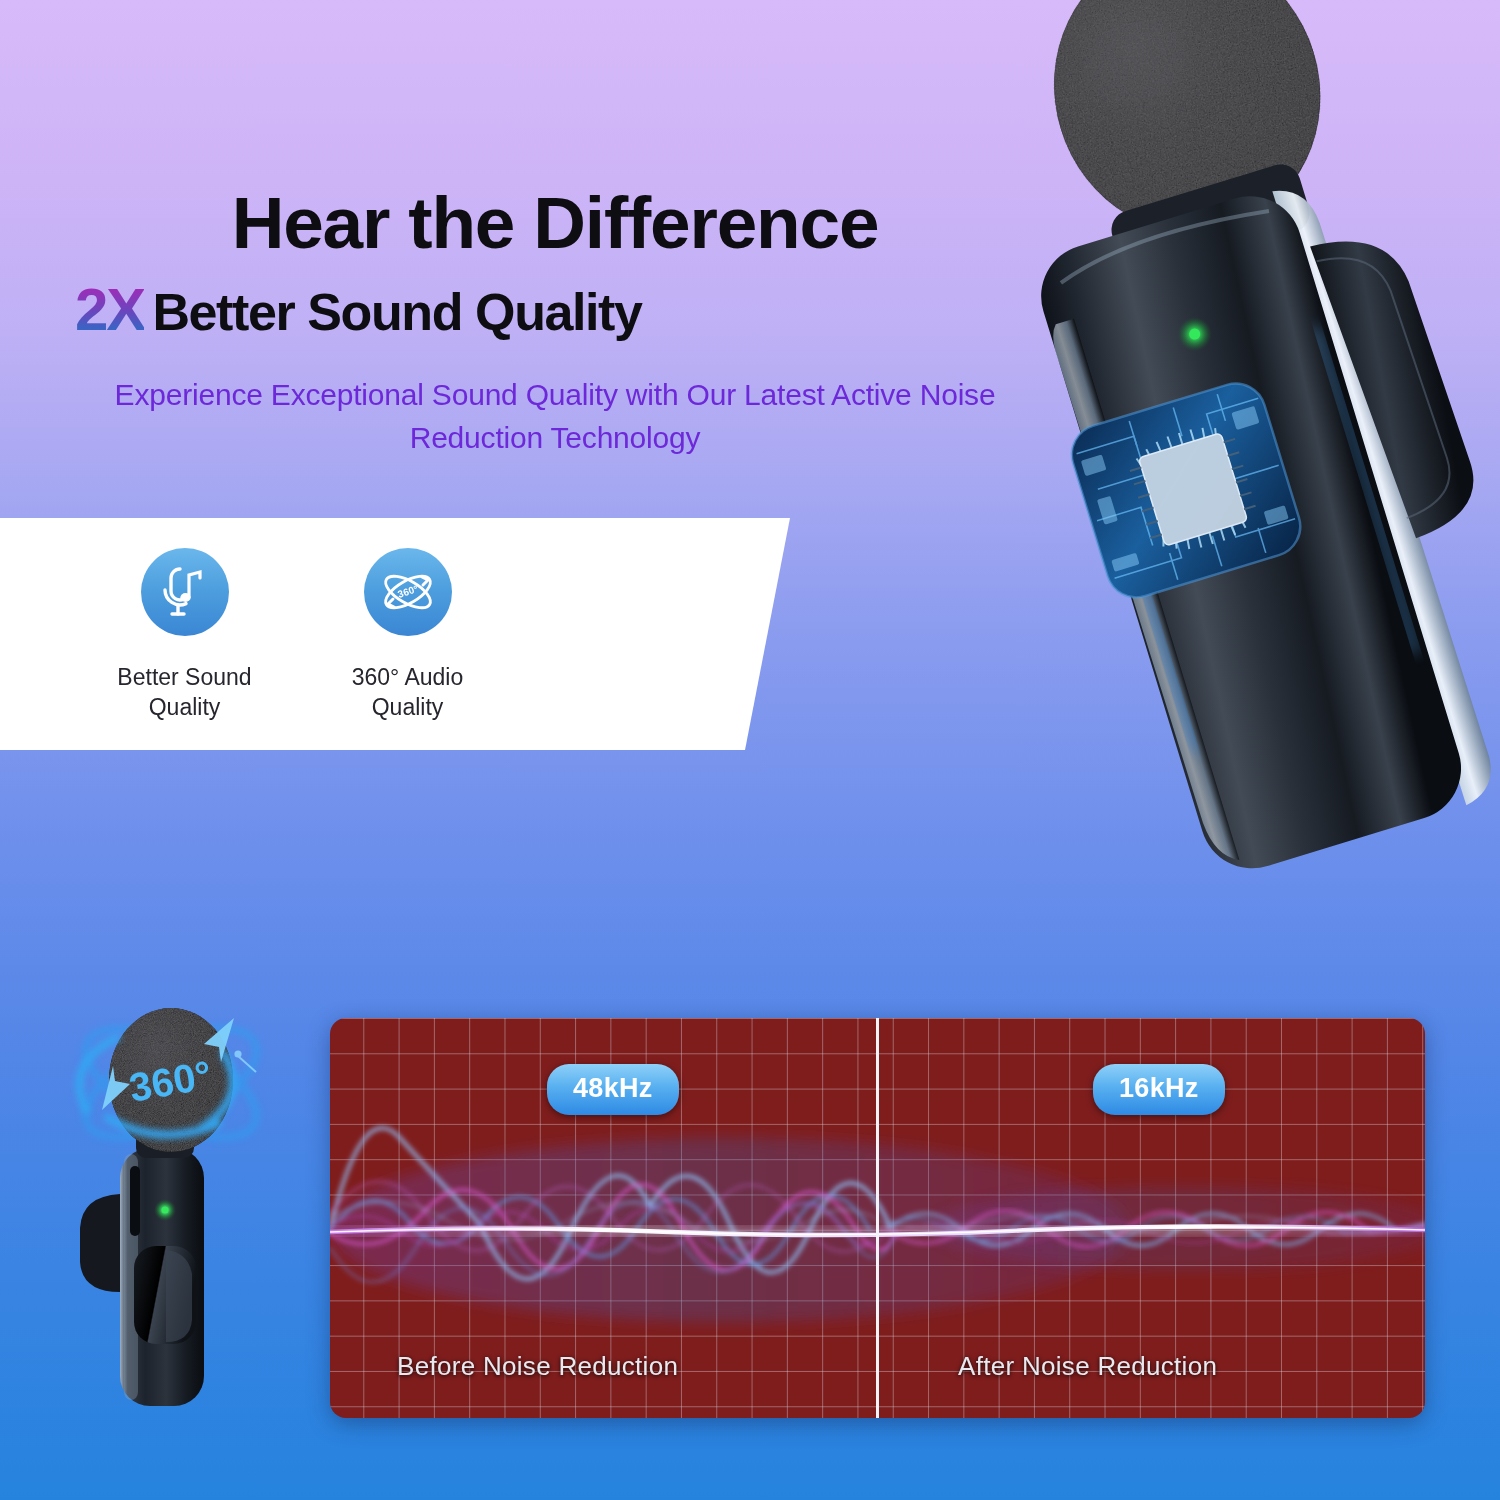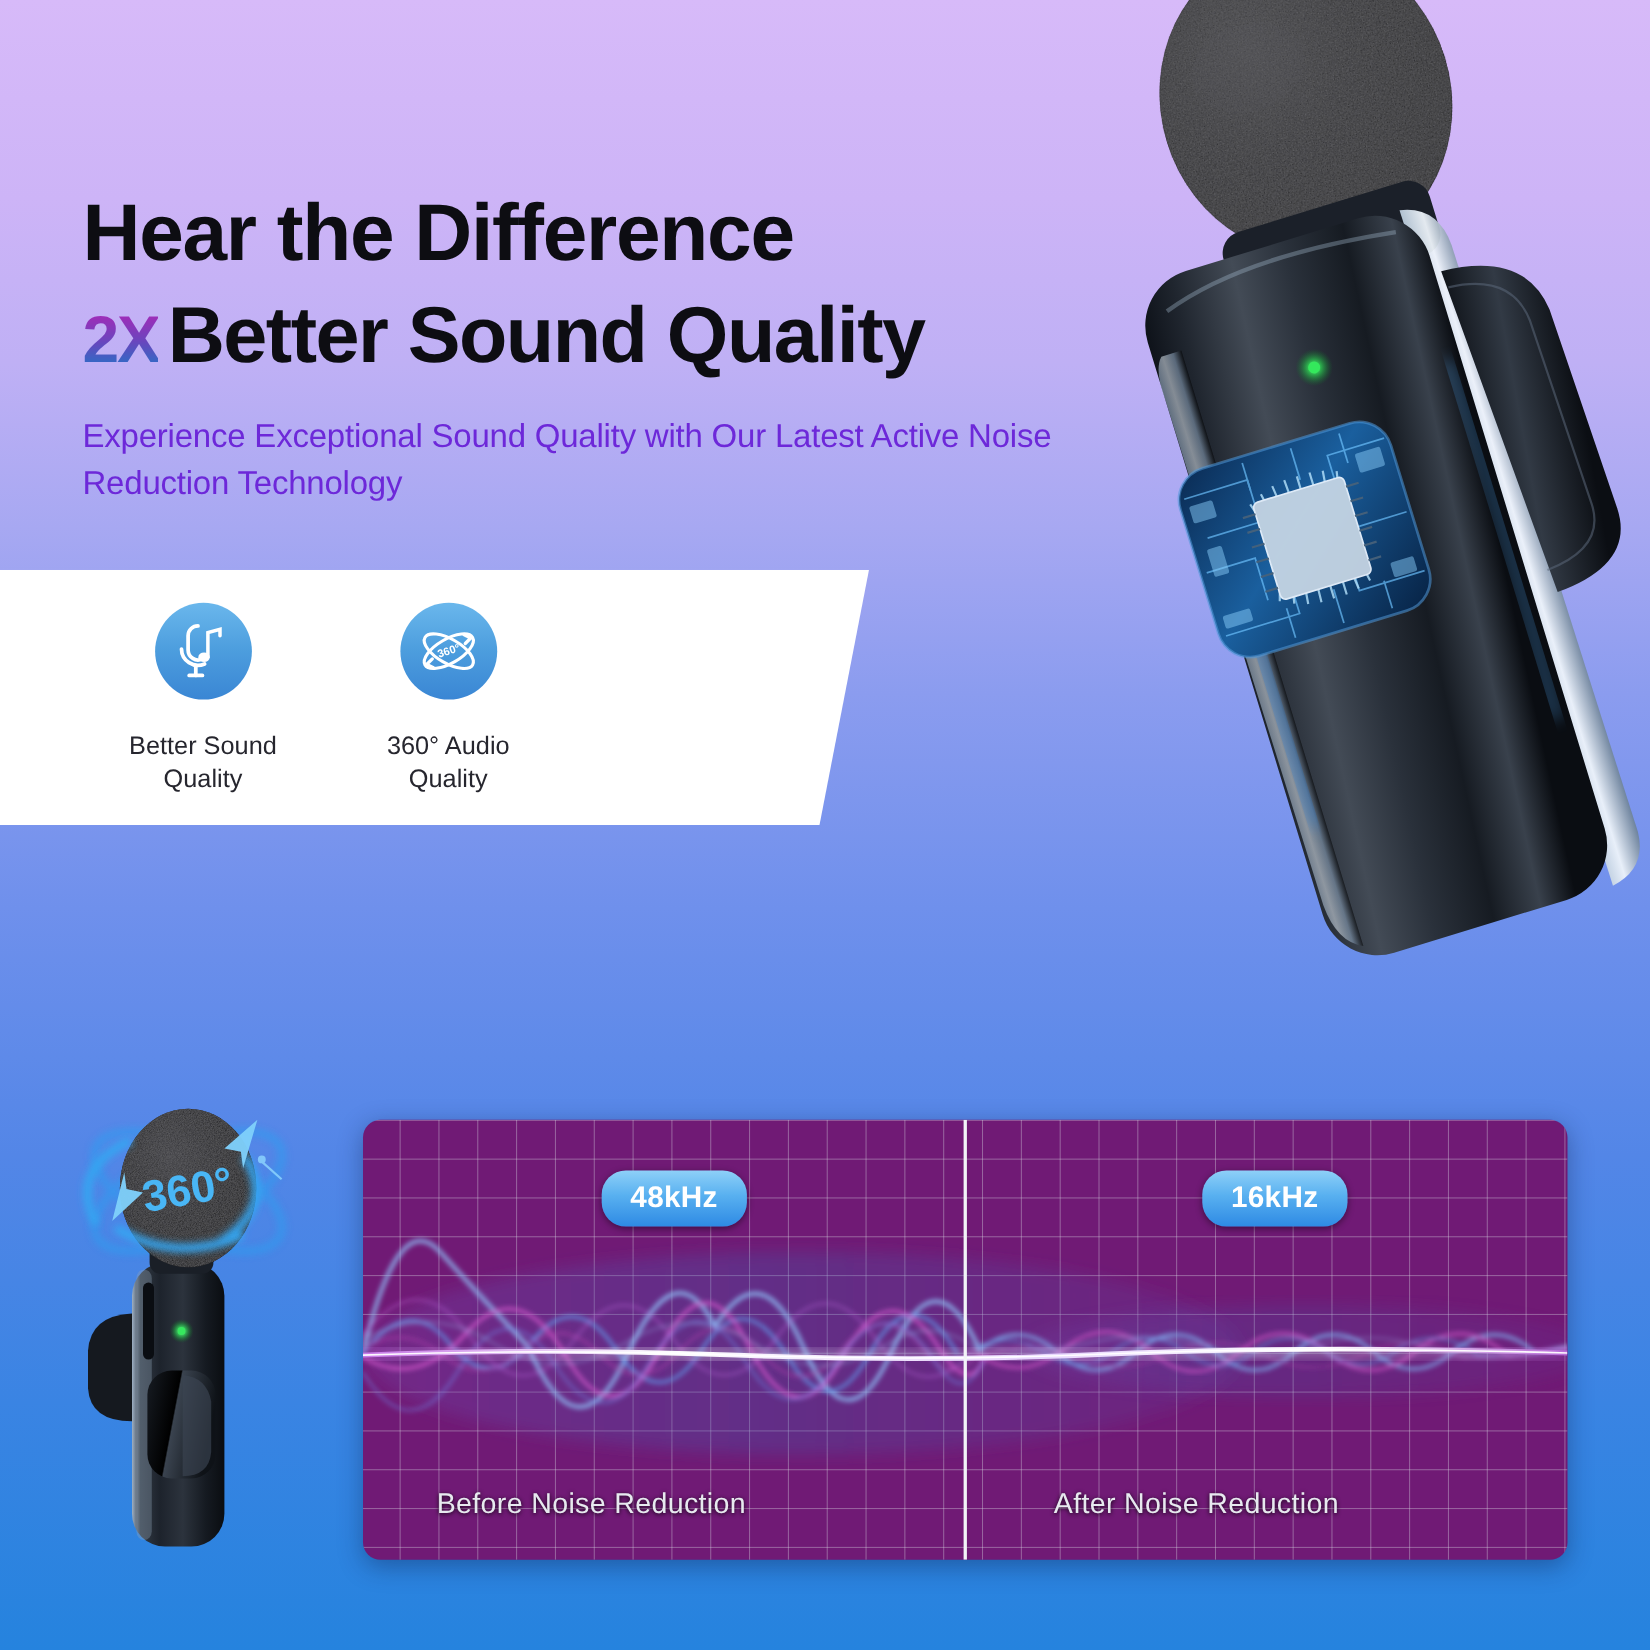--- a/index.html
+++ b/index.html
@@ -14,35 +14,35 @@
       #bfb0f5 22%,
       #a7a8f2 32%,
       #8b9cef 42%,
       #6f90ec 55%,
       #5386e7 70%,
       #3a84e3 85%,
       #2583de 100%);
   }
 
   
-  #hero { position:absolute; left:75px; top:175px; width:960px; z-index:6; }
+  #hero { position:absolute; left:75px; top:186px; width:960px; z-index:6;text-align:center; }
   #headline1 {
     font-size:73px; font-weight:bold; color:#0d0d12;
     letter-spacing:-1.2px; line-height:1.0; white-space:nowrap;
   }
   #headline2row {
     display:flex; align-items:baseline; margin-top:16px; white-space:nowrap;
   }
   #multiplier {
     font-size:60px; font-weight:bold; letter-spacing:-2px;
     background:linear-gradient(180deg,#b72bb8 0%,#9a2fb9 22%,#6b45bd 52%,#3a64c4 78%,#2b6fc0 100%);
     -webkit-background-clip:text; background-clip:text; color:transparent;
   }
   #headline2 {
-    font-size:72px; font-weight:bold; color:#0d0d12;
+    font-size:52px; font-weight:bold; color:#0d0d12;
     letter-spacing:-1.4px; margin-left:8px;
   }
   #subhead {
     margin-top:30px; font-size:30px; line-height:1.42;
     color:#6d28d9; font-weight:300; letter-spacing:-0.2px;
   }
 
   
   #feature-banner {
     position:absolute; left:0; top:518px; width:800px; height:232px;
@@ -65,21 +65,21 @@
   
   .wv { display:flex; align-items:center; gap:4.5px; height:48px; }
   .wv i { display:block; width:5px; background:#fff; border-radius:3px; }
 
   
   #mic360 { position:absolute; left:38px; top:988px; width:270px; height:430px; z-index:5; }
 
   
   #wave-panel {
     position:absolute; left:330px; top:1018px; width:1095px; height:400px;
-    background:#701a75; border-radius:16px; overflow:hidden; z-index:5;
+    background:#7f1d1d; border-radius:16px; overflow:hidden; z-index:5;
     box-shadow:0 6px 22px rgba(10,30,70,0.38);
   }
   #grid {
     position:absolute; inset:0;
     background-image:
       linear-gradient(to right, rgba(215,215,225,0.40) 1px, transparent 1px),
       linear-gradient(to bottom, rgba(215,215,225,0.40) 1px, transparent 1px);
     background-size:35.3px 35.3px;
     background-position:-2px 0px;
   }

